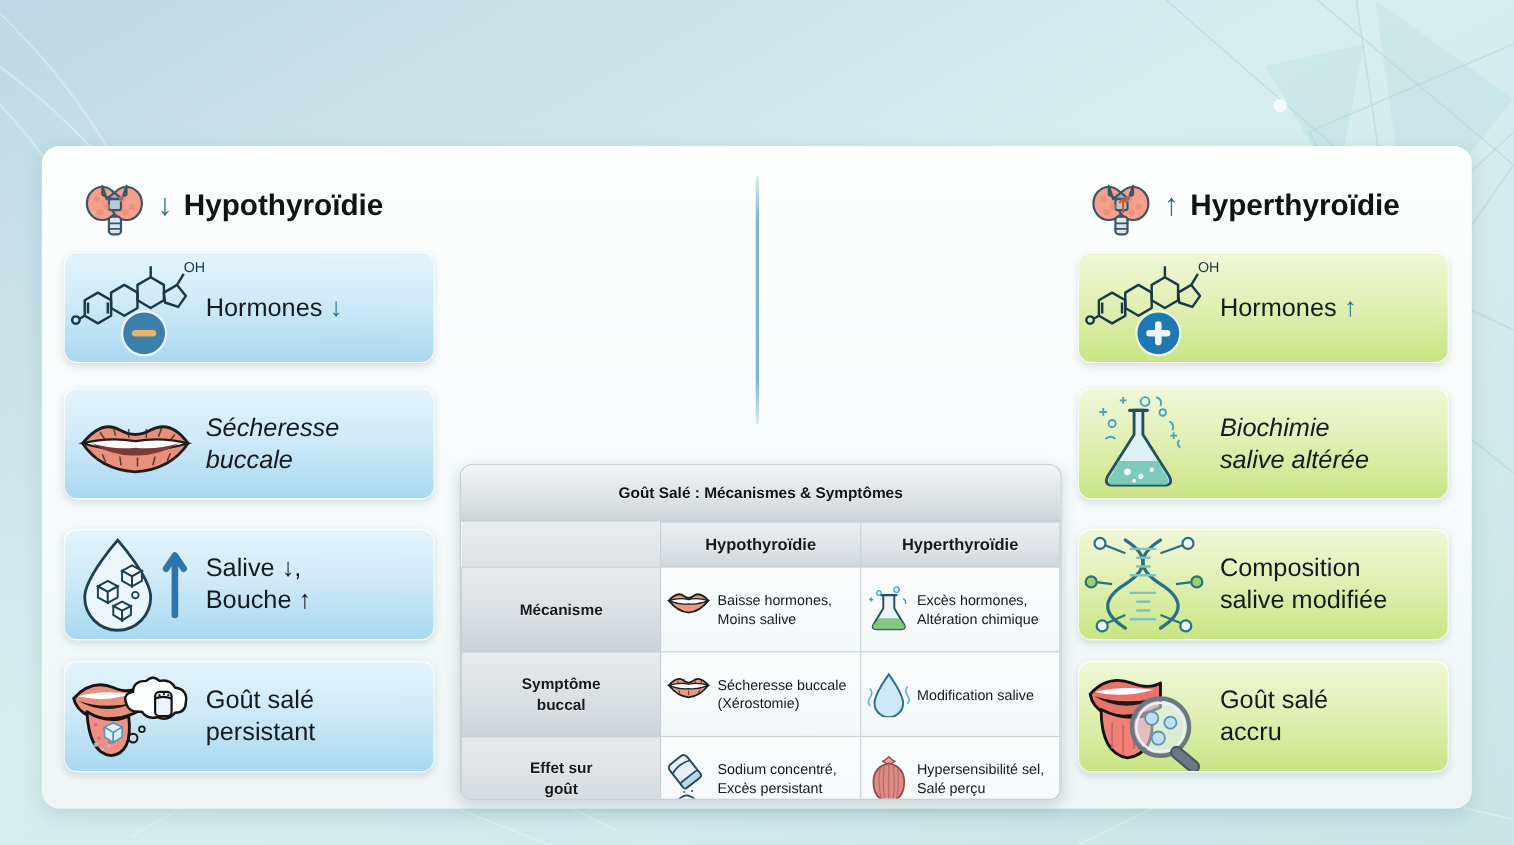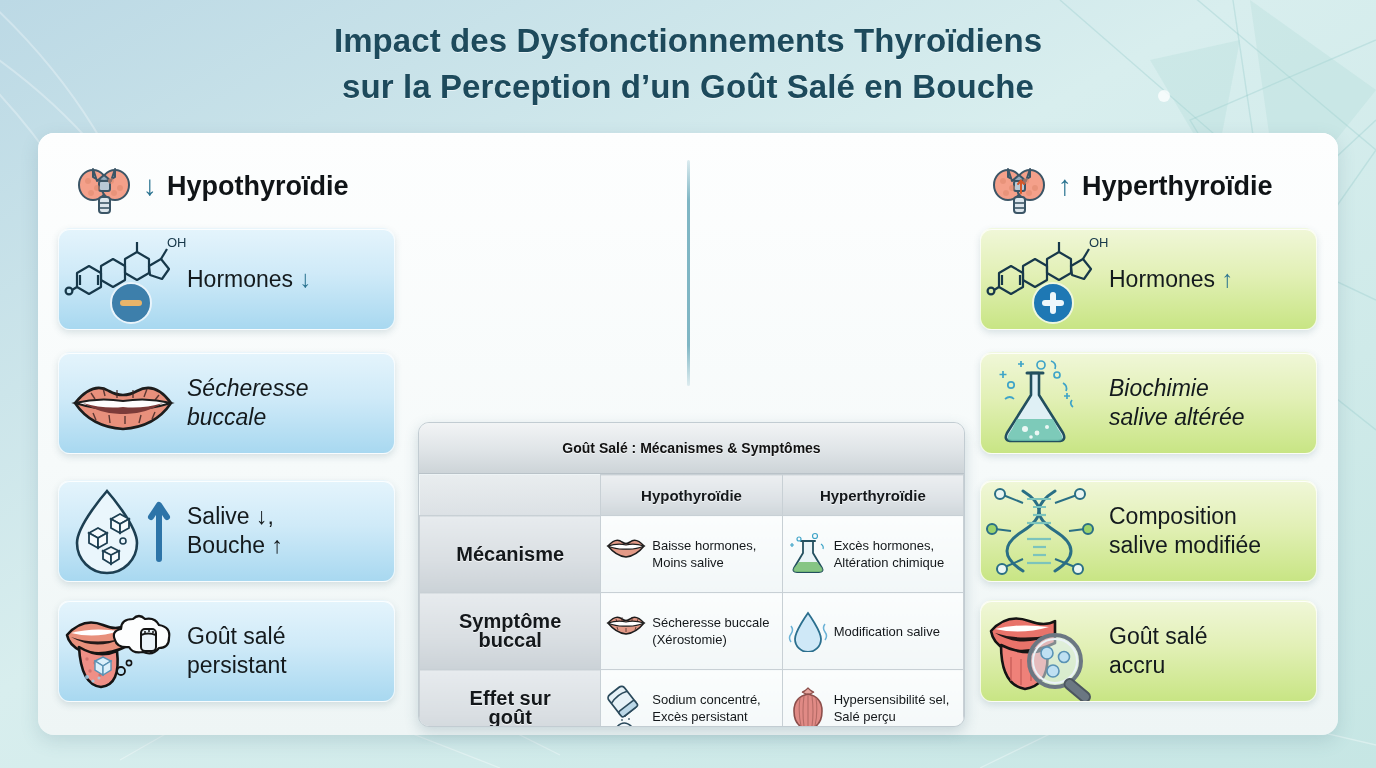--- a/index.html
+++ b/index.html
@@ -87,21 +87,21 @@
   }
   table{width:100%;border-collapse:collapse;table-layout:fixed;}
   th,td{border:1px solid #c8d0d5;vertical-align:middle;}
   thead th{
     height:38px;font-size:15px;font-weight:bold;color:#14181b;
     background:linear-gradient(180deg,#eceff1 0%,#dde2e6 60%,#cfd6da 100%);
     text-shadow:0 1px 0 rgba(255,255,255,.7);
   }
   thead th.corner{background:linear-gradient(180deg,#e9edef,#dce1e5);border-left:none;border-top:none;}
   tbody th{
-    width:116px;font-size:20px;font-weight:bold;color:#14181b;text-align:center;
+    width:116px;font-size:14px;font-weight:bold;color:#14181b;text-align:center;
     background:linear-gradient(180deg,#e7ebee 0%,#d9dee2 60%,#cbd2d7 100%);
     line-height:19px;padding:4px 3px;
     text-shadow:0 1px 0 rgba(255,255,255,.7);
   }
   tbody td{
     background:linear-gradient(180deg,#fbfdfd 0%,#f2f7f8 100%);
     padding:5px 6px 5px 4px;height:66px;
   }
   .cellwrap{display:flex;align-items:center;gap:5px;}
   .cellwrap .ico{width:42px;min-width:42px;height:46px;position:relative;}
@@ -139,24 +139,20 @@
     </g>
     <g stroke="#ffffff" stroke-opacity="0.35" fill="none" stroke-width="1.3">
       <path d="M120,760 L330,640 L560,755"></path>
       <path d="M40,700 L300,690 L500,768"></path>
       <path d="M980,768 L1140,690 L1376,745"></path>
     </g>
     <circle cx="1164" cy="96" r="6" fill="#ffffff" fill-opacity="0.75"></circle>
     <circle cx="1046" cy="215" r="4" fill="#ffffff" fill-opacity="0.6"></circle>
   </svg>
 
-  <div class="title">
-    <span>Impact des Dysfonctionnements Thyroïdiens</span>
-    <span class="l2">sur la Perception d’un Goût Salé en Bouche</span>
-  </div>
 
   <div class="panel"></div>
 
   <div class="col-head left">
     <span>
       <svg width="58" height="62" viewBox="0 0 58 62">
         <ellipse cx="18" cy="30" rx="14" ry="15" fill="#f4a08a" stroke="#3b5566" stroke-width="2"></ellipse>
         <ellipse cx="40" cy="30" rx="14" ry="15" fill="#f4a08a" stroke="#3b5566" stroke-width="2"></ellipse>
         <path d="M18,14 L22,26 L29,20 L36,26 L40,14 L40,22 Q29,30 18,22 Z" fill="#92a9bb" stroke="#3b5566" stroke-width="2" stroke-linejoin="round"></path>
         <rect x="24" y="26" width="11" height="10" rx="2" fill="#b9c9d6" stroke="#3b5566" stroke-width="2"></rect>

